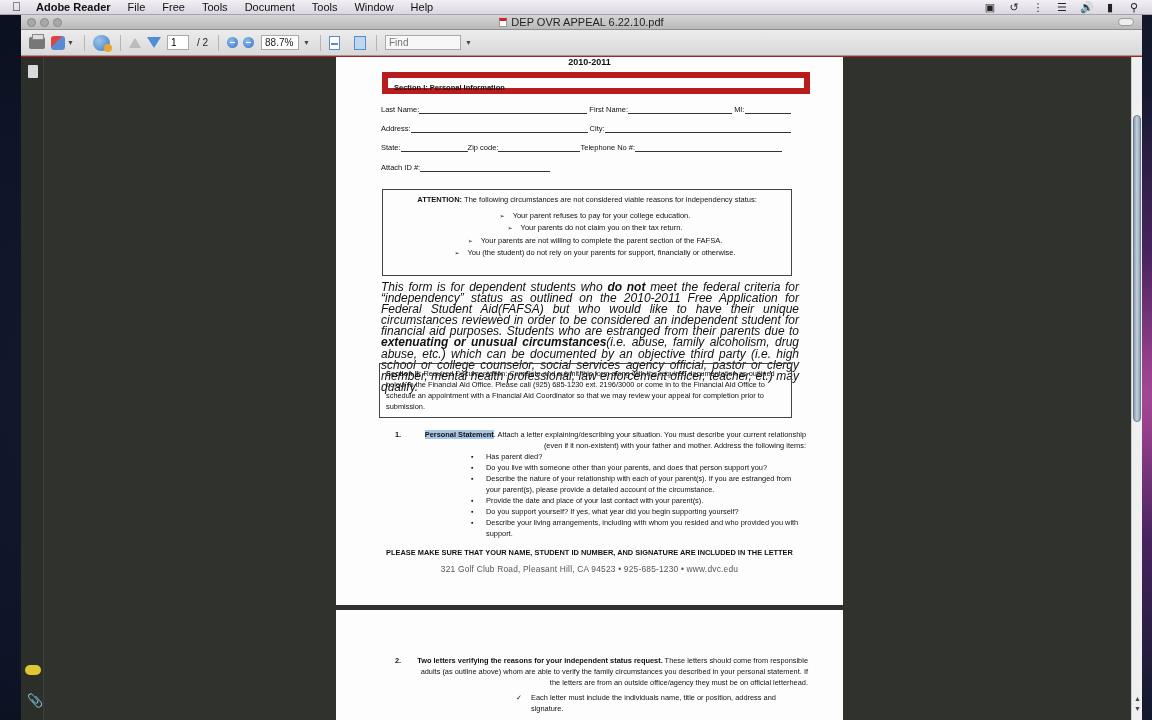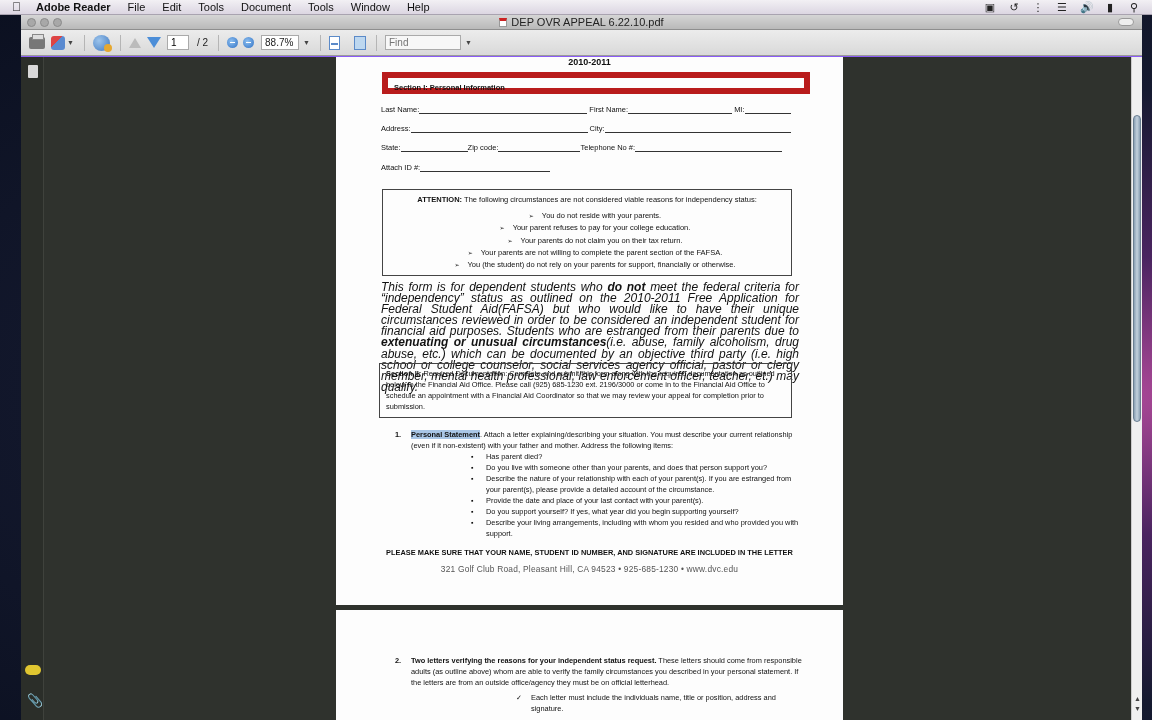--- a/index.html
+++ b/index.html
@@ -18,21 +18,21 @@
   }
   .menubar .apple { width: 14px; margin-left: 12px; margin-right: 10px; font-size: 12px; }
   .menubar .menu-item { margin-right: 17px; }
   .menubar .app-name { font-weight: bold; }
   .menubar .status { margin-left: auto; display: flex; align-items: center; gap: 12px; margin-right: 12px; font-size: 11px; color: #222; }
   .status-icon { display: inline-block; width: 12px; text-align: center; }
 
   
   .window {
     position: absolute; left: 21px; top: 15px; width: 1121px; height: 705px;
-    background: #8b5cf6;
+    background: #b91c1c;
   }
   .titlebar {
     height: 15px; background: linear-gradient(#d5d5d5, #b9b9b9);
     display: flex; align-items: center; position: relative;
     border-bottom: 1px solid #8e8e8e;
   }
   .traffic { display: flex; gap: 4px; margin-left: 6px; }
   .traffic span { width: 9px; height: 9px; border-radius: 50%; background: #a8a8a8; border: 1px solid #8a8a8a; display: inline-block; }
   .title { position: absolute; left: 0; right: 0; text-align: center; font-size: 11px; color: #222; }
   .title .pdf-icon { display: inline-block; width: 8px; height: 9px; background: #fff; border: 1px solid #999; border-top: 3px solid #c22; margin-right: 4px; vertical-align: -1px; }
@@ -82,37 +82,37 @@
   .field-row { position: absolute; left: 45px; font-size: 7.5px; display: flex; align-items: flex-end; white-space: nowrap; }
   .field-row .line { display: inline-block; border-bottom: 1px solid #333; height: 8px; }
   .attn-box { position: absolute; left: 46px; top: 132px; width: 410px; height: 87px; border: 1px solid #444; padding: 5px 6px; font-size: 7.5px; text-align: center; }
   .attn-box ul { list-style: none; margin-top: 6px; padding-left: 16px; }
   .attn-box li { line-height: 11.3px; }
   .attn-box li::before { content: "\27A2"; font-size: 6px; margin-right: 8px; }
   .italic-para { position: absolute; left: 45px; top: 225px; width: 418px; font-size: 12px; font-style: italic; line-height: 11.1px; text-align: justify; }
   .sec2-box { position: absolute; left: 43px; top: 306px; width: 413px; height: 55px; border: 1px solid #444; padding: 4px 6px; font-size: 7.4px; line-height: 11px; }
   .item-para { position: absolute; left: 60px; font-size: 7.4px; line-height: 11px; width: 410px; }
   .item-num { position: absolute; left: -1px; font-weight: bold; }
-  .item-text { padding-left: 15px; }
+  .item-text { padding-left: 15px; text-align: right; }
   .hl { background: #a9c6e6; font-weight: bold; }
   .bullets { list-style: none; padding-left: 75px; }
   .bullets li { position: relative; padding-left: 15px; }
   .bullets li::before { content: "\25AA"; position: absolute; left: 0; font-size: 7px; }
   .checks li::before { content: "\2713"; }
   .notice { position: absolute; left: 0; right: 0; top: 491px; text-align: center; font-size: 7.4px; font-weight: bold; }
   .address { position: absolute; left: 0; right: 0; top: 507px; text-align: center; font-size: 8.4px; color: #555; letter-spacing: 0.2px; }
 </style>
 </head>
 <body>
 
 <div class="menubar">
   <span class="apple"></span>
   <span class="menu-item app-name">Adobe Reader</span>
   <span class="menu-item">File</span>
-  <span class="menu-item">Edit</span>
+  <span class="menu-item">Free</span>
   <span class="menu-item">Tools</span>
   <span class="menu-item">Document</span>
   <span class="menu-item">Tools</span>
   <span class="menu-item">Window</span>
   <span class="menu-item">Help</span>
   <div class="status">
     <span class="status-icon">▣</span>
     <span class="status-icon">↺</span>
     <span class="status-icon">⋮</span>
     <span class="status-icon">☰</span>
@@ -209,21 +209,20 @@
         <span class="line" style="width:147px"></span>
       </div>
       <div class="field-row" style="top:106px">
         <span>Attach ID #:</span>
         <span class="line" style="width:130px"></span>
       </div>
 
       <div class="attn-box">
         <div><b>ATTENTION:</b><span> The following circumstances are not considered viable reasons for independency status:</span></div>
         <ul>
-          <li>You do not reside with your parents.</li>
           <li>Your parent refuses to pay for your college education.</li>
           <li>Your parents do not claim you on their tax return.</li>
           <li>Your parents are not willing to complete the parent section of the FAFSA.</li>
           <li>You (the student) do not rely on your parents for support, financially or otherwise.</li>
         </ul>
       </div>
 
       <div class="italic-para"><span>This form is for dependent students who </span><b>do not</b><span> meet the federal criteria for “independency” status as outlined on the 2010-2011 Free Application for Federal Student Aid(FAFSA) but who would like to have their unique circumstances reviewed in order to be considered an independent student for financial aid purposes.  Students who are estranged from their parents due to </span><b>extenuating or unusual circumstances</b><span>(i.e. abuse, family alcoholism, drug abuse, etc.) which can be documented by an objective third party (i.e. high school or college counselor, social services agency official, pastor or clergy member, mental health professional, law enforcement officer, teacher, et.) may qualify.</span></div>
 
       <div class="sec2-box"><b>Section II:</b><span> Required Documentation: Complete and submit this form along with the required documentation as outlined below to the Financial Aid Office.  Please call (925) 685-1230 ext. 2196/3000  or come in to the Financial Aid Office to schedule an appointment with a Financial Aid Coordinator so that we may review your appeal  for completion prior to submission.</span></div>

